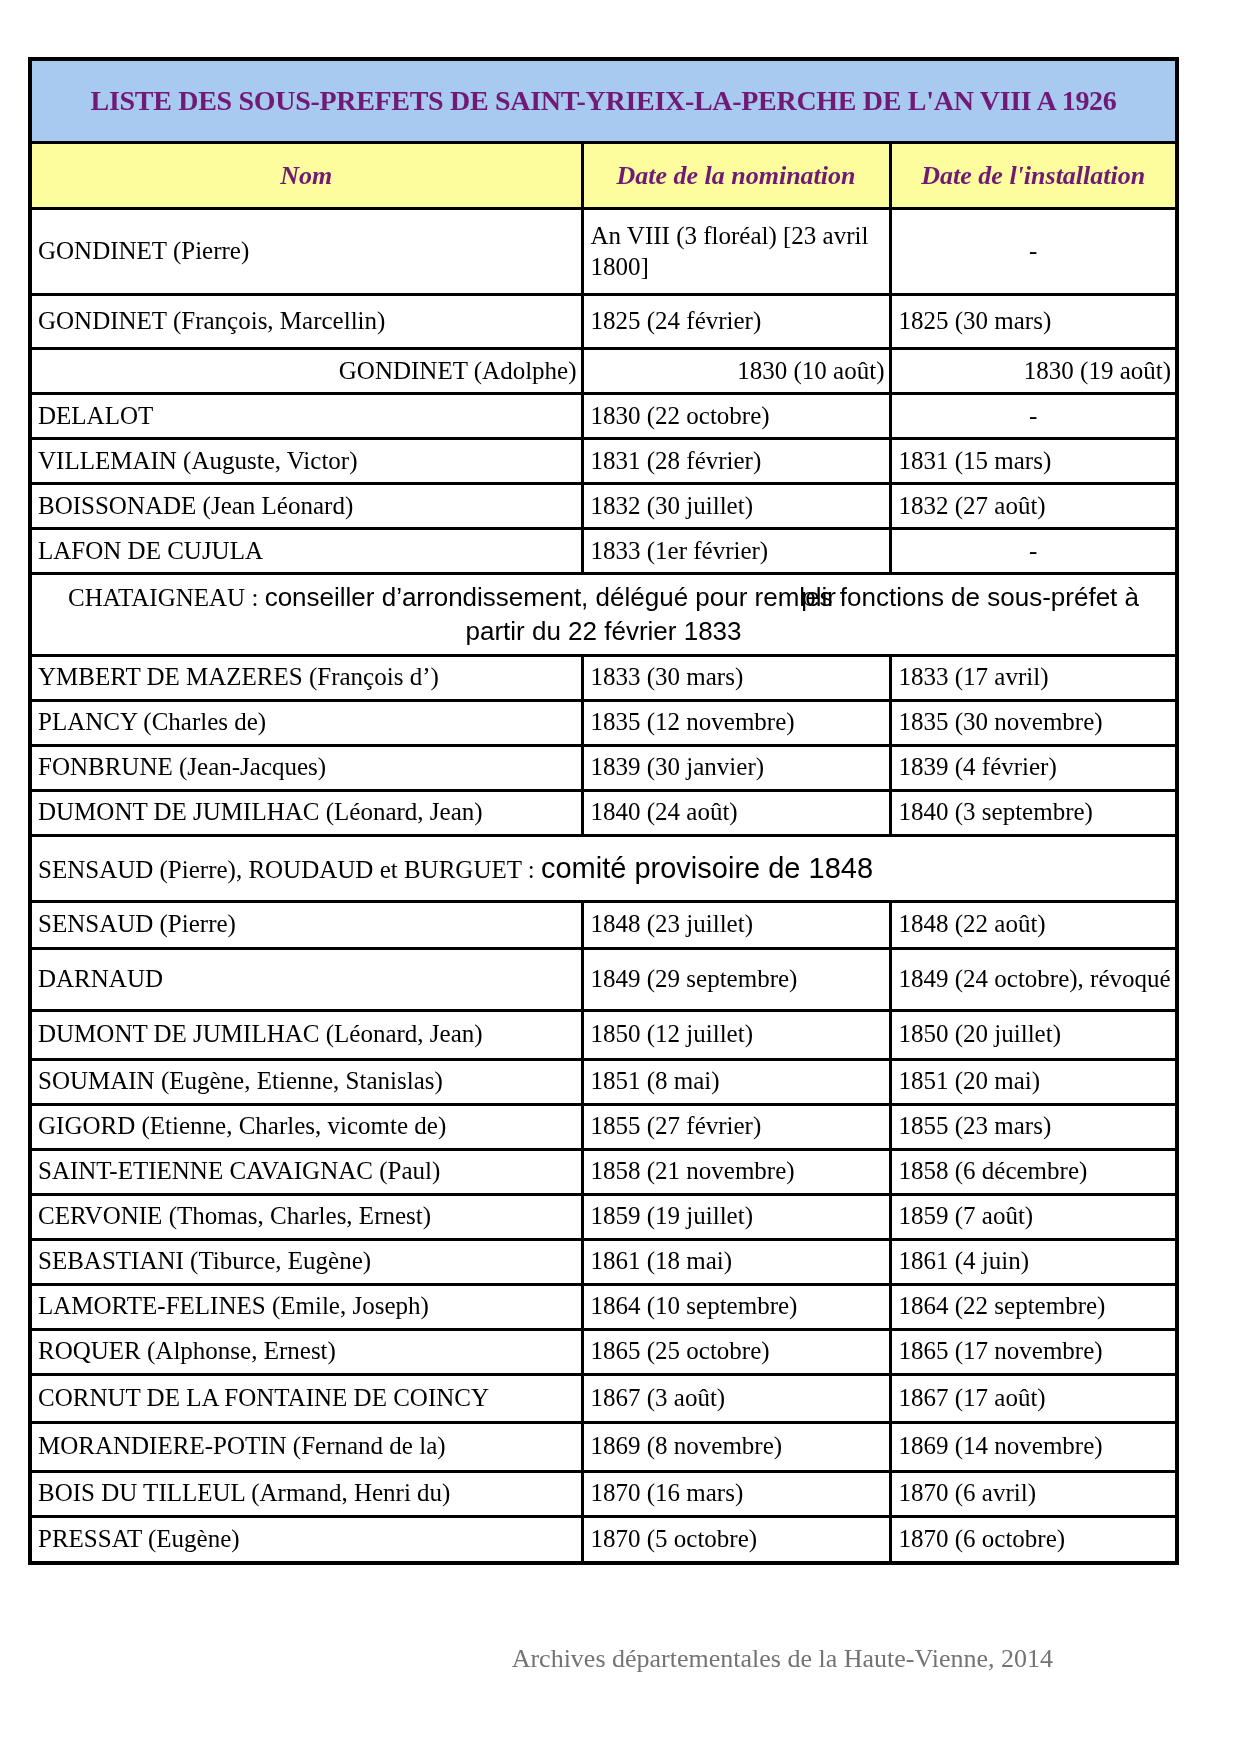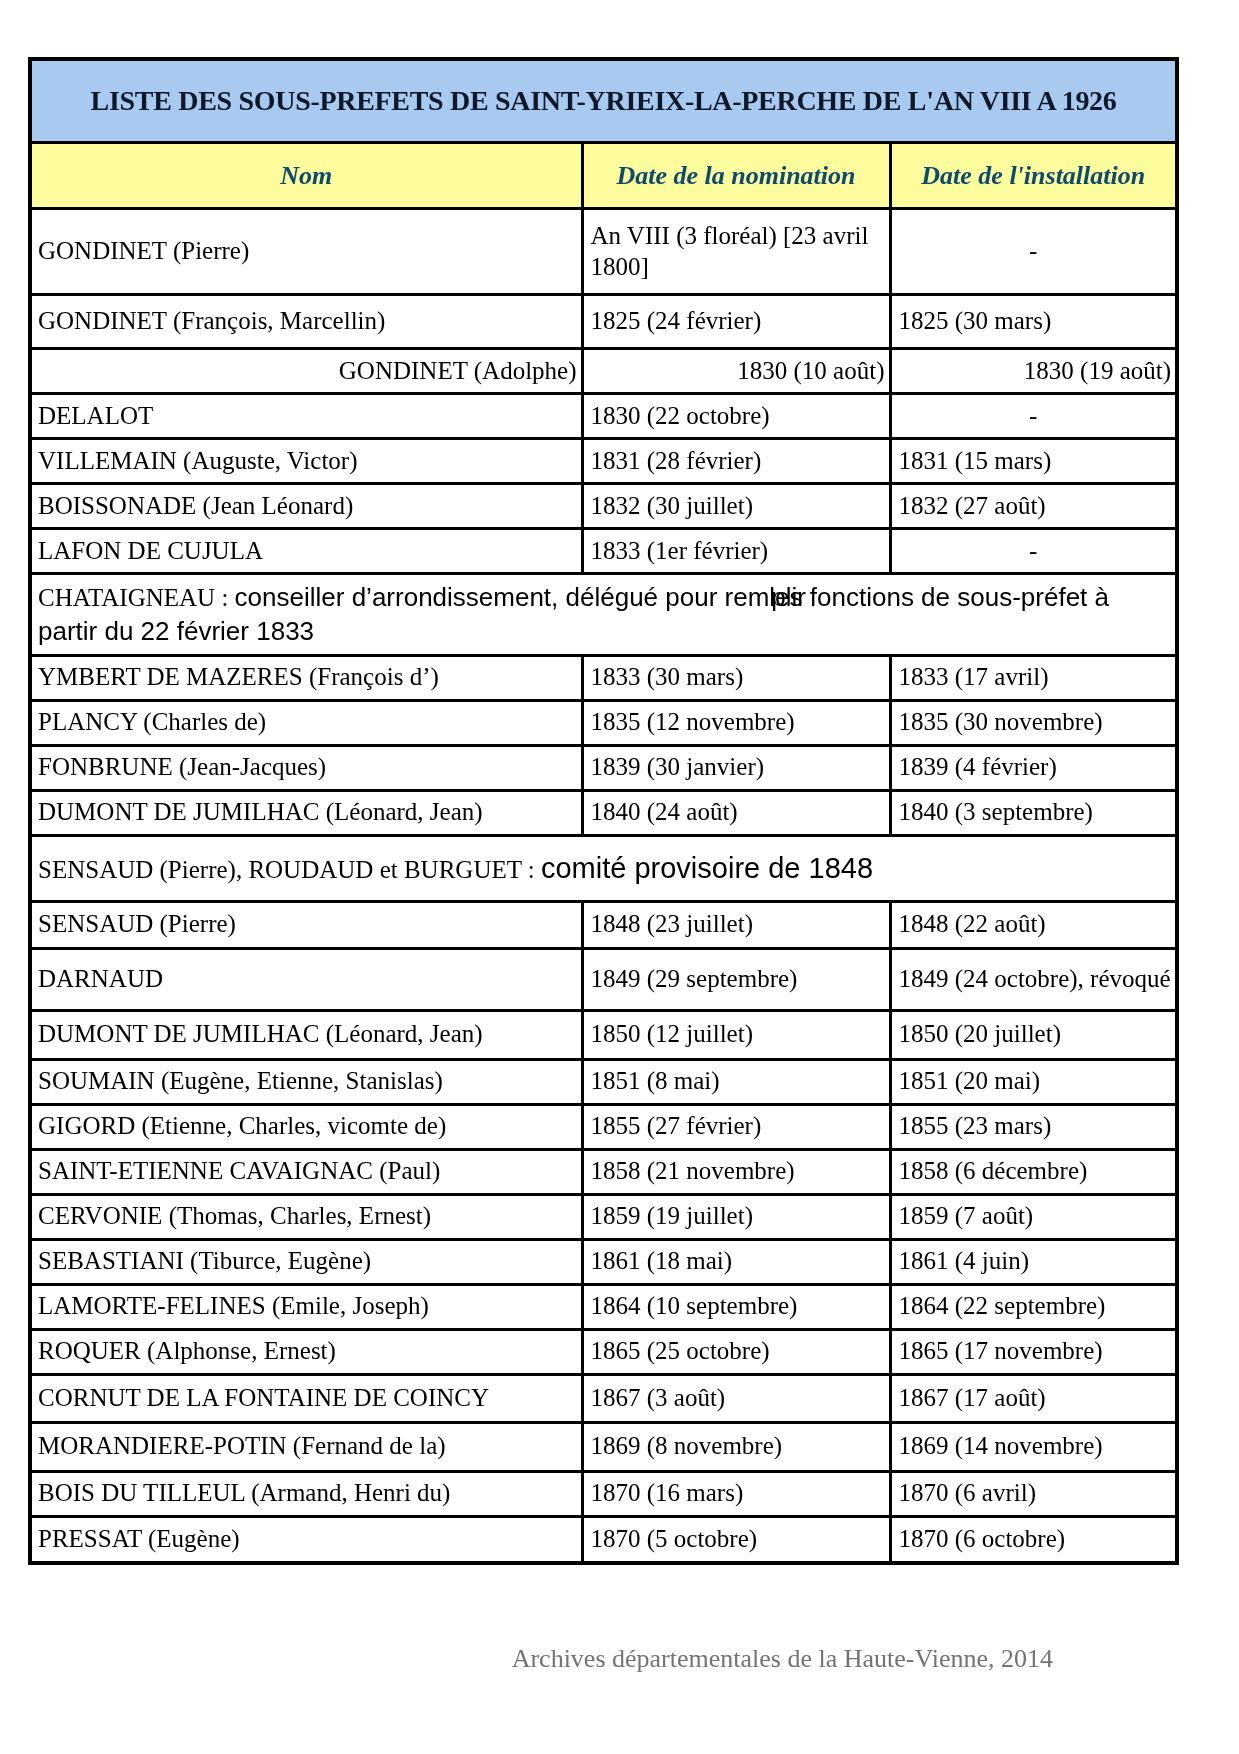--- a/index.html
+++ b/index.html
@@ -26,31 +26,31 @@
     vertical-align: middle;
     overflow: hidden;
   }
   .title-cell {
     background: var(--title-bg, #a8c9f0);
     height: 78px;
     text-align: center;
     font-weight: bold;
     font-size: 28px;
     letter-spacing: -0.3px;
-    color: #0f172a;
+    color: #701a75;
     font-family: "Liberation Serif", serif;
   }
   .col-header {
     background: var(--header-bg, #ffff99);
     height: 61px;
     text-align: center;
     font-weight: bold;
     font-style: italic;
     font-size: 26px;
-    color: #0c4a6e;
+    color: #701a75;
   }
   .cell {
     font-size: 25px;
     line-height: 1.22;
     background: #ffffff;
   }
   .name-cell { padding: 2px 4px 2px 6px; }
   .date-cell { padding: 2px 4px 2px 7px; }
   .date-cell.dash { text-align: center; padding: 0; }
   .note-cell { padding: 5px 6px 5px 6px; line-height: 1.32; }
@@ -118,21 +118,21 @@
         <tr style="height: 45px;">
           <td class="cell name-cell">BOISSONADE (Jean Léonard)</td>
           <td class="cell date-cell">1832 (30 juillet)</td>
           <td class="cell date-cell">1832 (27 août)</td>
         </tr>
         <tr style="height: 45px;">
           <td class="cell name-cell">LAFON DE CUJULA</td>
           <td class="cell date-cell">1833 (1er février)</td>
           <td class="cell date-cell dash">-</td>
         </tr>
-        <tr style="height: 68px;">
+        <tr style="height: 68px; text-align: center;">
           <td class="cell note-cell" colspan="3"><span class="note-serif">CHATAIGNEAU : </span><span class="note-sans">conseiller d’arrondissement, délégué pour rem</span><span class="note-sans overlap"><span class="overlap-top">plir</span><span class="overlap-bottom">les</span></span><span class="note-sans"> fonctions de sous-préfet à partir du 22 février 1833</span></td>
         </tr>
         <tr style="height: 45px;">
           <td class="cell name-cell">YMBERT DE MAZERES (François d’)</td>
           <td class="cell date-cell">1833 (30 mars)</td>
           <td class="cell date-cell">1833 (17 avril)</td>
         </tr>
         <tr style="height: 45px;">
           <td class="cell name-cell">PLANCY (Charles de)</td>
           <td class="cell date-cell">1835 (12 novembre)</td>

